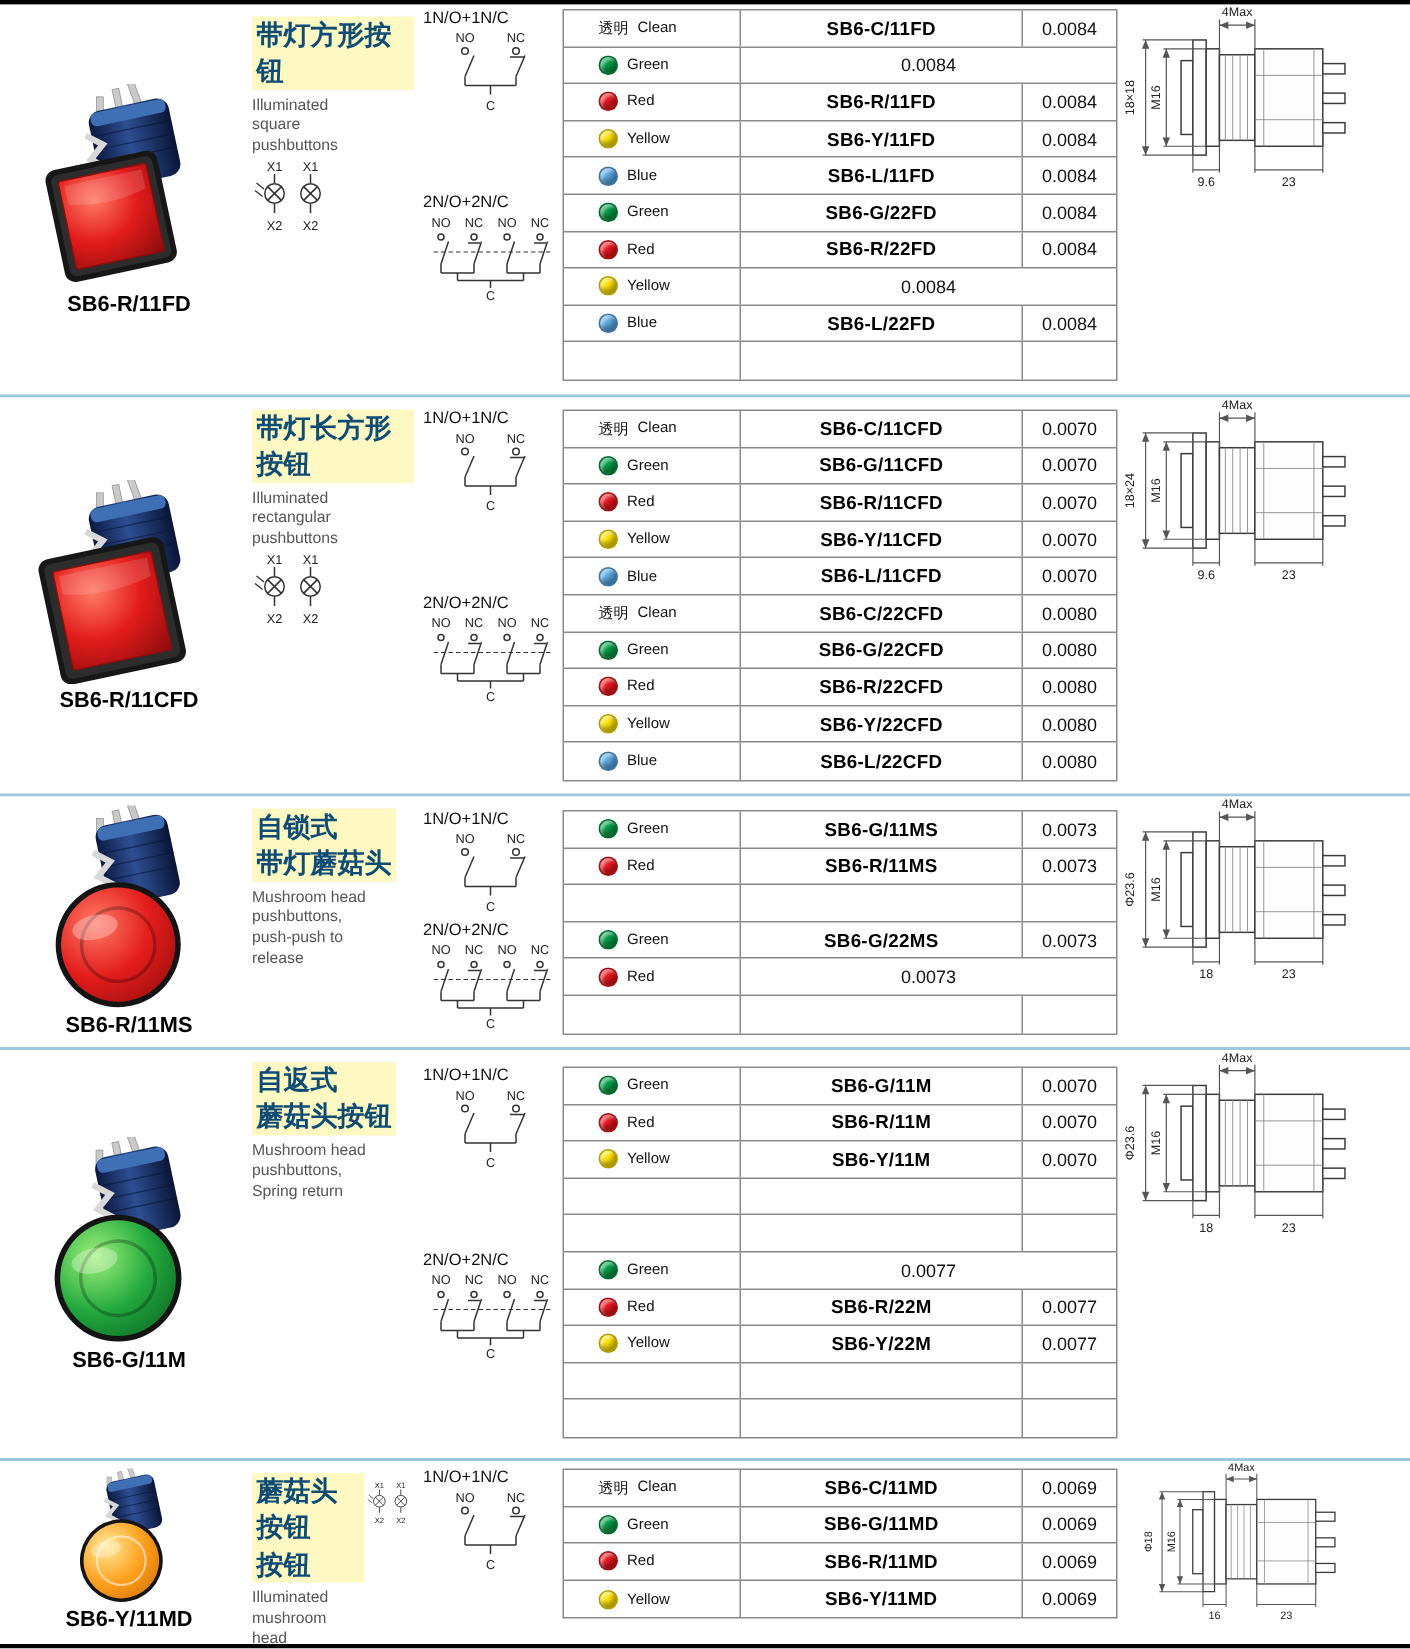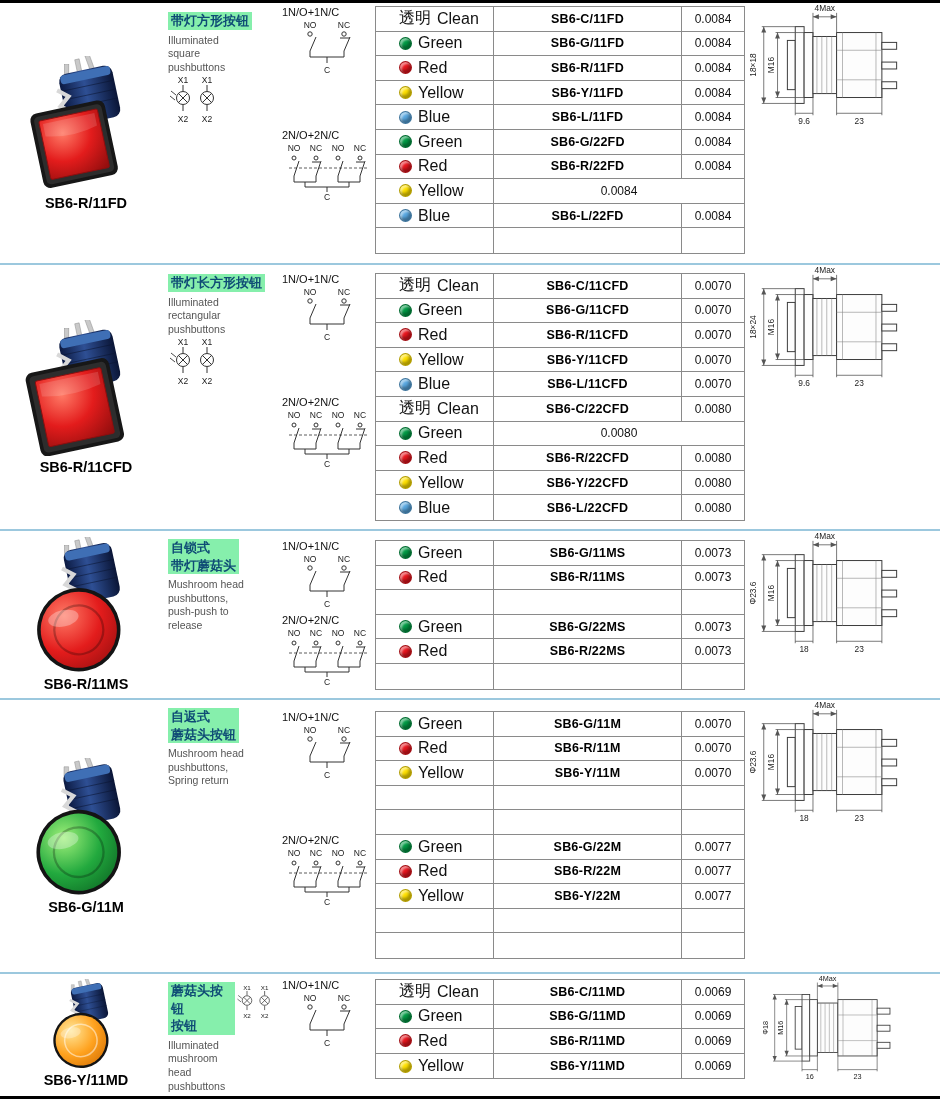--- a/index.html
+++ b/index.html
@@ -6,37 +6,37 @@
   body{background:#ffffff}
   .page{position:relative;width:940px;height:1099px;background:#fff;overflow:hidden;
         font-family:"Liberation Sans","DejaVu Sans",sans-serif;
         border-top:3px solid #000;border-bottom:3px solid #000}
   .section{display:flex;border-bottom:2px solid #9cc8de;background:#fff}
   .section:last-child{border-bottom:none}
   .col-photo{width:168px;flex:none;display:flex;flex-direction:column;align-items:center;justify-content:center;padding-left:4px}
   .photosvg{display:block}
   .model-label{font-size:14.5px;font-weight:bold;color:#000;margin-top:3px;white-space:nowrap}
   .col-desc{width:110px;flex:none;padding:8px 2px 0 0}
-  .title-cn{display:inline-block;font-size:13px;line-height:1.35;font-weight:bold;color:#0f4c75;
-            background:#86efac;padding:0 3px;white-space:pre-line}
+  .title-cn{display:inline-block;font-size:18px;line-height:1.35;font-weight:bold;color:#0f4c75;
+            background:#fef9c3;padding:0 3px;white-space:pre-line}
   .title-en{font-size:10.5px;line-height:1.3;color:#555;margin-top:4px;white-space:pre-line}
   .desc-row{display:flex;align-items:flex-start;gap:1px}
   .col-circuit{width:97px;flex:none;display:flex;flex-direction:column}
   .cgroup{flex:none;display:flex;flex-direction:column;align-items:center}
   .glabel{align-self:flex-start;font-size:11px;color:#111;white-space:nowrap;padding-left:4px}
   .cirsvg{margin-top:1px}
   .col-table-wrap{width:370px;flex:none}
   .ttable{border:1px solid #8a8a8a;width:100%}
   .trow{display:flex;height:24.6px;border-bottom:1px solid #8a8a8a}
   .trow:last-child{border-bottom:none}
   .tc{height:100%;display:flex;align-items:center;overflow:hidden}
   .c-color{width:118px;border-right:1px solid #8a8a8a;padding-left:23px;gap:6px}
   .c-model{width:188px;border-right:1px solid #8a8a8a;justify-content:center;font-weight:bold;font-size:12.5px;letter-spacing:.2px;color:#000}
   .c-weight{flex:1;justify-content:center;font-size:12px;color:#111}
-  .ename,.cnname{font-size:16px;color:#111;white-space:nowrap}
+  .ename,.cnname{font-size:10px;color:#111;white-space:nowrap}
   .dot{width:13px;height:13px;border-radius:50%;flex:none;border:1px solid rgba(0,0,0,.3);
        box-shadow:inset -2px -3px 3px rgba(0,0,0,.35),inset 2px 2px 2px rgba(255,255,255,.5)}
   .col-dim{flex:1;display:flex;align-items:flex-start;justify-content:center}
   svg text{font-family:"Liberation Sans","DejaVu Sans",sans-serif}
   .ct{font-size:8.5px;fill:#222;text-anchor:middle}
 </style>
 </head>
 <body>
 
 <div class="page" id="page">
@@ -141,21 +141,20 @@
               <span class="ename">Clean</span>
             </div>
     <div class="tc c-model">SB6-C/11FD</div>
     <div class="tc c-weight">0.0084</div>
   </div>
           <div class="trow">
     <div class="tc c-color">
               <span class="dot" style="background:#009a44"></span>
               <span class="ename">Green</span>
             </div>
-    <div class="tc c-model">SB6-G/11FD</div>
     <div class="tc c-weight">0.0084</div>
   </div>
           <div class="trow">
     <div class="tc c-color">
               <span class="dot" style="background:#e8151d"></span>
               <span class="ename">Red</span>
             </div>
     <div class="tc c-model">SB6-R/11FD</div>
     <div class="tc c-weight">0.0084</div>
   </div>
@@ -393,20 +392,21 @@
               <span class="ename">Clean</span>
             </div>
     <div class="tc c-model">SB6-C/22CFD</div>
     <div class="tc c-weight">0.0080</div>
   </div>
           <div class="trow">
     <div class="tc c-color">
               <span class="dot" style="background:#009a44"></span>
               <span class="ename">Green</span>
             </div>
+    <div class="tc c-model">SB6-G/22CFD</div>
     <div class="tc c-weight">0.0080</div>
   </div>
           <div class="trow">
     <div class="tc c-color">
               <span class="dot" style="background:#e8151d"></span>
               <span class="ename">Red</span>
             </div>
     <div class="tc c-model">SB6-R/22CFD</div>
     <div class="tc c-weight">0.0080</div>
   </div>
@@ -577,21 +577,20 @@
               <span class="ename">Green</span>
             </div>
     <div class="tc c-model">SB6-G/22MS</div>
     <div class="tc c-weight">0.0073</div>
   </div>
           <div class="trow">
     <div class="tc c-color">
               <span class="dot" style="background:#e8151d"></span>
               <span class="ename">Red</span>
             </div>
-    <div class="tc c-model">SB6-R/22MS</div>
     <div class="tc c-weight">0.0073</div>
   </div>
           <div class="trow">
       <div class="tc c-color"></div>
       <div class="tc c-model"></div>
       <div class="tc c-weight"></div>
     </div>
       </div>
     </div>
     <div class="col-dim">
@@ -747,21 +746,20 @@
           <div class="trow">
       <div class="tc c-color"></div>
       <div class="tc c-model"></div>
       <div class="tc c-weight"></div>
     </div>
           <div class="trow">
     <div class="tc c-color">
               <span class="dot" style="background:#009a44"></span>
               <span class="ename">Green</span>
             </div>
-    <div class="tc c-model">SB6-G/22M</div>
     <div class="tc c-weight">0.0077</div>
   </div>
           <div class="trow">
     <div class="tc c-color">
               <span class="dot" style="background:#e8151d"></span>
               <span class="ename">Red</span>
             </div>
     <div class="tc c-model">SB6-R/22M</div>
     <div class="tc c-weight">0.0077</div>
   </div>

